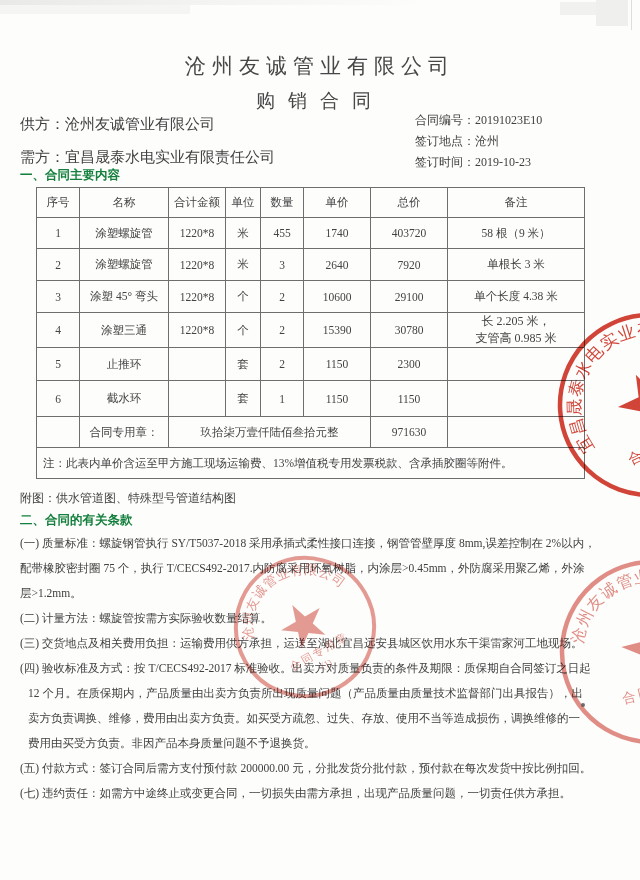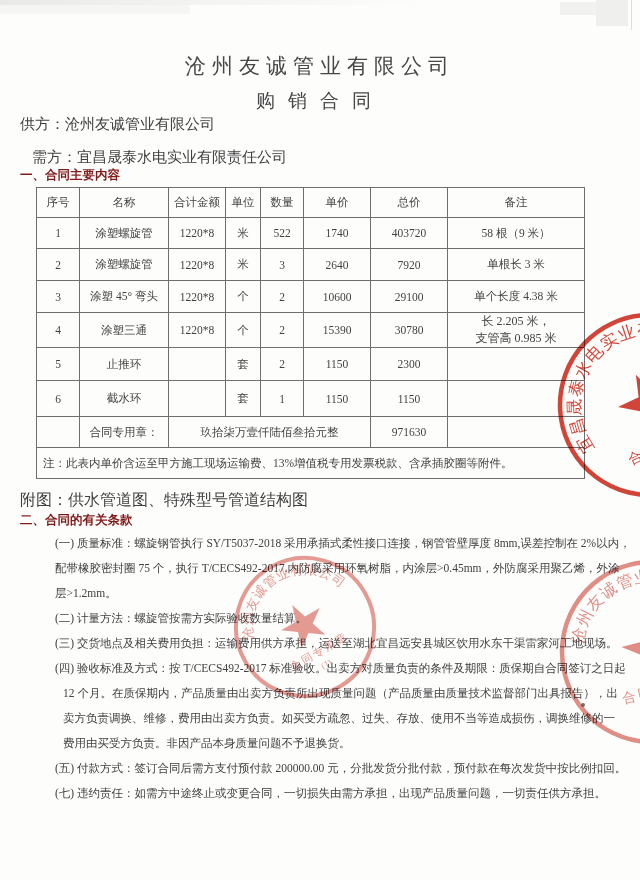--- a/index.html
+++ b/index.html
@@ -18,38 +18,38 @@
   .scan-mark2{position:absolute;left:596px;top:0;width:32px;height:26px;background:#efefed;}
   .scan-line{position:absolute;left:631px;top:0;width:1px;height:30px;background:#dedede;}
 
   .company{position:absolute;top:52px;left:0;width:100%;text-align:center;
     font-size:21px;font-weight:400;letter-spacing:6px;color:#474747;margin:0;}
   .doctitle{position:absolute;top:88px;left:0;width:100%;text-align:center;
     font-size:19px;font-weight:400;letter-spacing:13px;color:#474747;margin:0;}
 
   .line{position:absolute;font-size:15px;white-space:nowrap;}
   .supplier-line{left:20px;top:115px;}
-  .buyer-line{left:32px;top:148px;}
+  .buyer-line{left:20px;top:148px;}
   .meta{position:absolute;left:415px;top:110px;font-size:12px;line-height:21px;}
   .meta div{white-space:nowrap;}
 
-  .sec-heading{position:absolute;left:20px;font-size:12.5px;font-weight:600;color:#7f1d1d;}
+  .sec-heading{position:absolute;left:20px;font-size:12.5px;font-weight:600;color:#15803d;}
   .sec1-heading{top:167px;}
   .sec2-heading{top:512px;}
 
   table.items{position:absolute;left:36px;top:187px;width:548px;border-collapse:collapse;
     font-size:11.5px;color:#434343;table-layout:fixed;}
   table.items td,table.items th{border:1px solid #6e6e6e;text-align:center;vertical-align:middle;
     padding:0 2px;font-weight:400;white-space:pre-line;overflow:hidden;}
   table.items td.note-cell{text-align:left;padding:4px 6px;white-space:normal;}
 
-  .attachment{position:absolute;left:20px;top:490px;font-size:16px;}
+  .attachment{position:absolute;left:20px;top:490px;font-size:12px;}
 
   .terms{position:absolute;left:20px;top:531px;width:606px;font-size:11.5px;color:#404040;}
-  .terms .tline{height:25px;line-height:25px;white-space:nowrap;overflow:hidden;margin-left:35px;}
+  .terms .tline{height:25px;line-height:25px;white-space:nowrap;overflow:hidden;}
   .terms .tline.indent{padding-left:8px;}
 
   .stamp{position:absolute;mix-blend-mode:multiply;pointer-events:none;}
   .stamp-buyer{left:550px;top:305px;opacity:.92;}
   .stamp-supplier-mid{left:225px;top:547px;opacity:.55;}
   .stamp-supplier-right{left:552px;top:552px;opacity:.62;}
   .stamp text{font-family:"Liberation Serif","DejaVu Serif",serif;}
 
   .ink-dot{position:absolute;left:581px;top:703px;width:4px;height:4px;border-radius:50%;
     background:#4a4a4a;opacity:.8;}
@@ -68,20 +68,25 @@
   <h1 class="company">沧州友诚管业有限公司</h1>
   <h2 class="doctitle">购销合同</h2>
 
   <div class="line supplier-line">
     <span>供方：</span><span>沧州友诚管业有限公司</span>
   </div>
   <div class="line buyer-line">
     <span>需方：</span><span>宜昌晟泰水电实业有限责任公司</span>
   </div>
 
+  <div class="meta">
+    <div><span>合同编号：</span><span>20191023E10</span></div>
+    <div><span>签订地点：</span><span>沧州</span></div>
+    <div><span>签订时间：</span><span>2019-10-23</span></div>
+  </div>
 
   <div class="sec-heading sec1-heading">一、合同主要内容</div>
 
   <table class="items">
     <colgroup>
       <col style="width:43px">
         <col style="width:89px">
         <col style="width:57px">
         <col style="width:35px">
       <col style="width:43px">
@@ -98,21 +103,21 @@
       <th>数量</th>
       <th>单价</th>
       <th>总价</th>
       <th>备注</th>
     </tr>
     <tr style="height:31px">
       <td>1</td>
           <td>涂塑螺旋管</td>
           <td>1220*8</td>
           <td>米</td>
-          <td>522</td>
+          <td>455</td>
           <td>1740</td>
           <td>403720</td>
           <td>58 根（9 米）</td>
     </tr>
     <tr style="height:32px">
       <td>2</td>
           <td>涂塑螺旋管</td>
           <td>1220*8</td>
           <td>米</td>
           <td>3</td>

